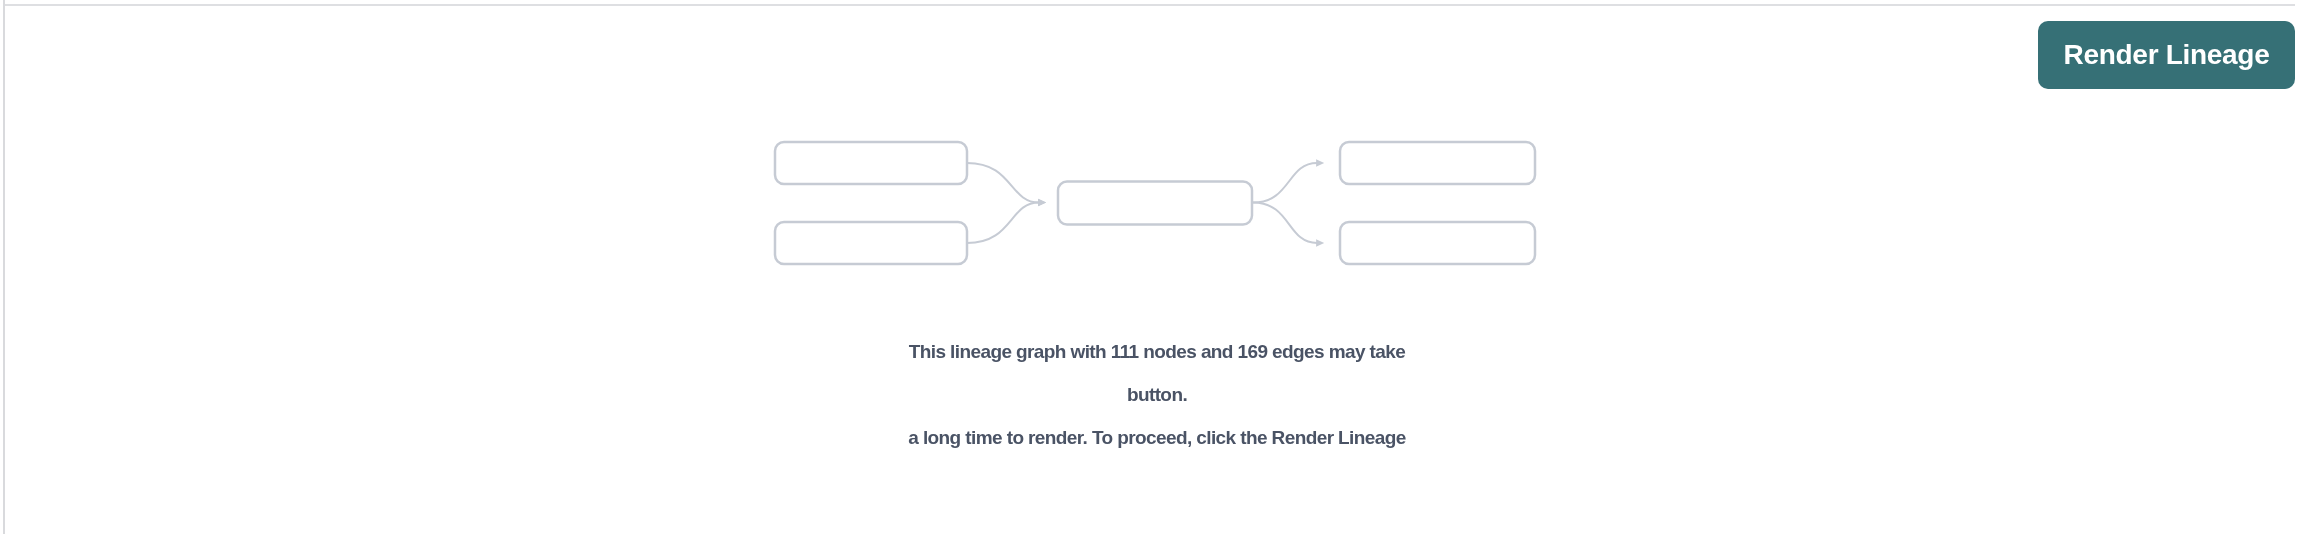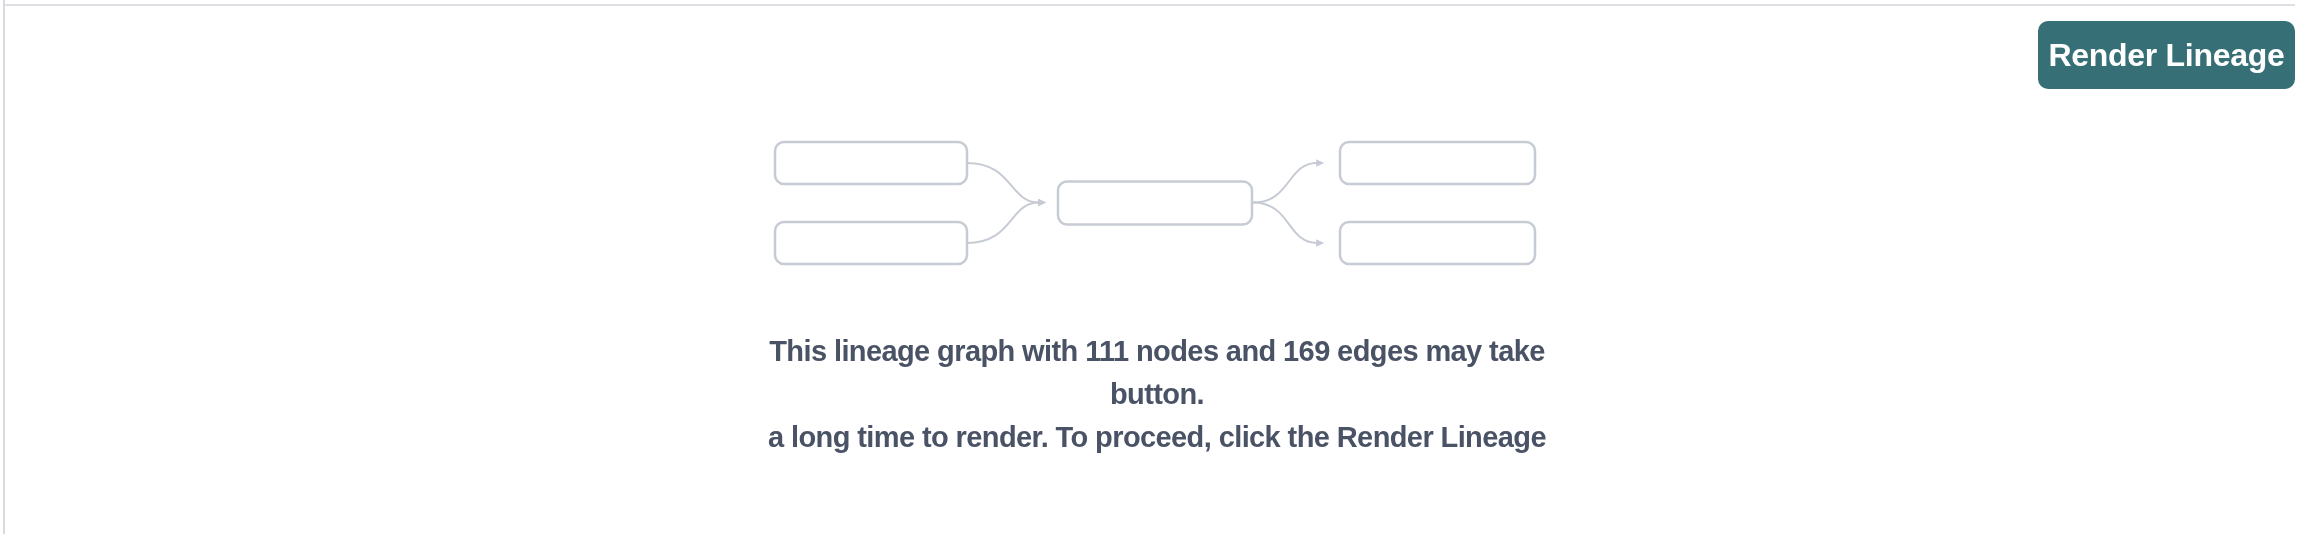--- a/index.html
+++ b/index.html
@@ -35,21 +35,21 @@
     position: absolute;
     left: 2038px;
     top: 21px;
     width: 257px;
     height: 68px;
     background: #367076;
     color: #ffffff;
     border: none;
     border-radius: 10px;
     font-family: "Liberation Sans", "DejaVu Sans", sans-serif;
-    font-size: 32px;
+    font-size: 28px;
     font-weight: bold;
     letter-spacing: -0.3px;
     cursor: pointer;
     display: flex;
     align-items: center;
     justify-content: center;
     padding: 0;
   }
   .graph-placeholder {
     position: absolute;
@@ -58,21 +58,21 @@
     width: 764px;
     height: 126px;
   }
   .message {
     position: absolute;
     left: 657px;
     top: 330px;
     width: 1000px;
     text-align: center;
     color: #4a5365;
-    font-size: 29px;
+    font-size: 19px;
     line-height: 43px;
     font-weight: bold;
     letter-spacing: -0.6px;
   }
   .message .line {
     white-space: nowrap;
   }
 </style>
 </head>
 <body>

